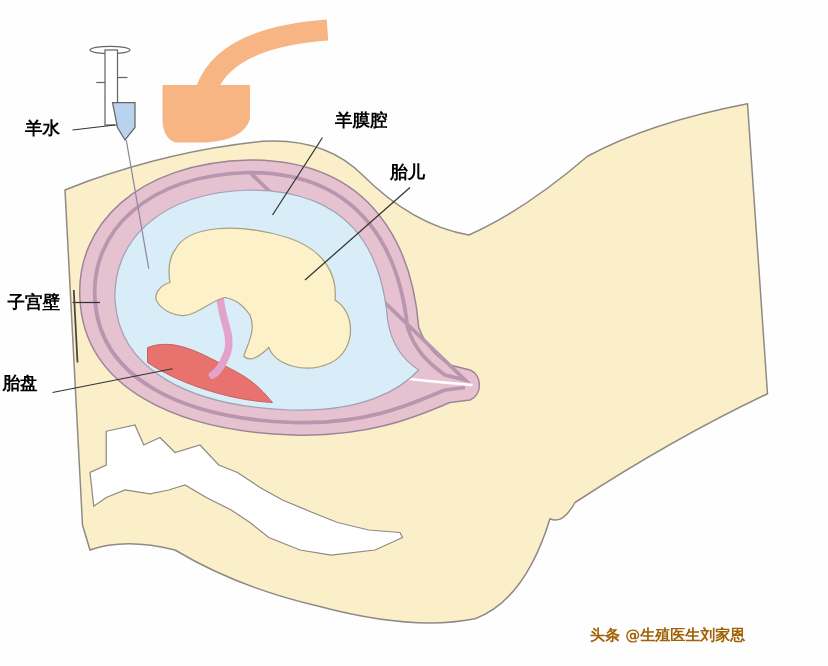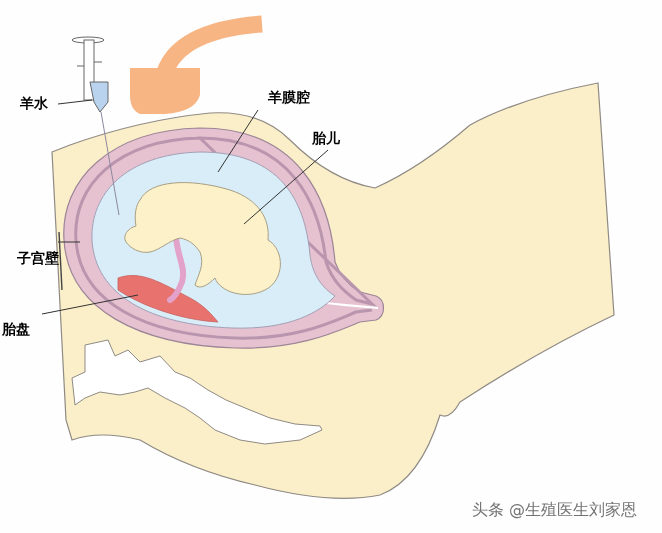--- a/index.html
+++ b/index.html
@@ -1,19 +1,19 @@
 <!DOCTYPE html>
 <html><head>
 <meta charset="utf-8">
 <style>
   html, body { margin:0; padding:0; background:#ffffff; }
   #stage { position:relative; width:662px; height:533px; overflow:hidden; background:#fefefe; }
   svg { position:absolute; left:0; top:0; }
   .lbl { position:absolute; font-family:"DejaVu Serif", serif; font-weight:bold; font-size:14px; color:#000000; white-space:nowrap; line-height:1; }
-  .wm { position:absolute; font-family:"DejaVu Sans", sans-serif; font-size:16px; color:#737373; white-space:nowrap; text-shadow:0 0 1px #fff, 1px 1px 0 #fff; }
+  .wm { position:absolute; font-family:"DejaVu Sans", sans-serif; font-size:12px; color:#a16207; white-space:nowrap; text-shadow:0 0 1px #fff, 1px 1px 0 #fff;font-weight:bold; }
 </style>
 </head>
 <body>
 
 <div id="stage">
   <svg width="662" height="533" viewBox="0 0 662 533">
 
     <path d="M52 152 L70 145 Q140 120 210 113 Q260 110 290 140 Q330 180 375 188 Q420 168 470 125 Q520 98 598 83 L614 315 Q540 350 460 402 Q450 420 440 415 Q420 480 380 495 Q330 505 255 485 Q190 470 140 440 Q100 430 72 440 L66 420 Z" fill="#fbefc9" stroke="#8f8a84" stroke-width="1.2"></path>
 
     <path d="M200 128 C110 130 60 180 64 240 C68 310 140 345 235 348 C300 350 340 330 360 322 L376 320 C386 316 386 300 376 296 L360 292 C350 286 340 276 335 262 C330 200 300 128 200 128 Z" fill="#e6c2d1" stroke="#9c8597" stroke-width="1.2"></path>
@@ -50,17 +50,17 @@
     <line x1="258" y1="110" x2="218" y2="172" stroke="#333" stroke-width="1"></line>
     <line x1="328" y1="150" x2="244" y2="224" stroke="#333" stroke-width="1"></line>
     <line x1="58" y1="242" x2="80" y2="242" stroke="#333" stroke-width="1"></line>
     <line x1="42" y1="314" x2="138" y2="295" stroke="#333" stroke-width="1"></line>
     <line x1="59" y1="232" x2="62" y2="290" stroke="#444" stroke-width="1.4"></line>
   </svg>
 
   <span class="lbl" style="left:20px; top:96px;">羊水</span>
   <span class="lbl" style="left:268px; top:90px;">羊膜腔</span>
   <span class="lbl" style="left:312px; top:131px;">胎儿</span>
-  <span class="lbl" style="left:17px; top:235px;margin-top:16px;">子宫壁</span>
-  <span class="lbl" style="left:2px; top:322px;text-align:center;">胎盘</span>
+  <span class="lbl" style="left:6px; top:235px;">子宫壁</span>
+  <span class="lbl" style="left:2px; top:300px;text-align:center;">胎盘</span>
 
   <span class="wm" style="left:472px; top:500px;">头条 @生殖医生刘家恩</span>
 </div>
 
 </body></html>

